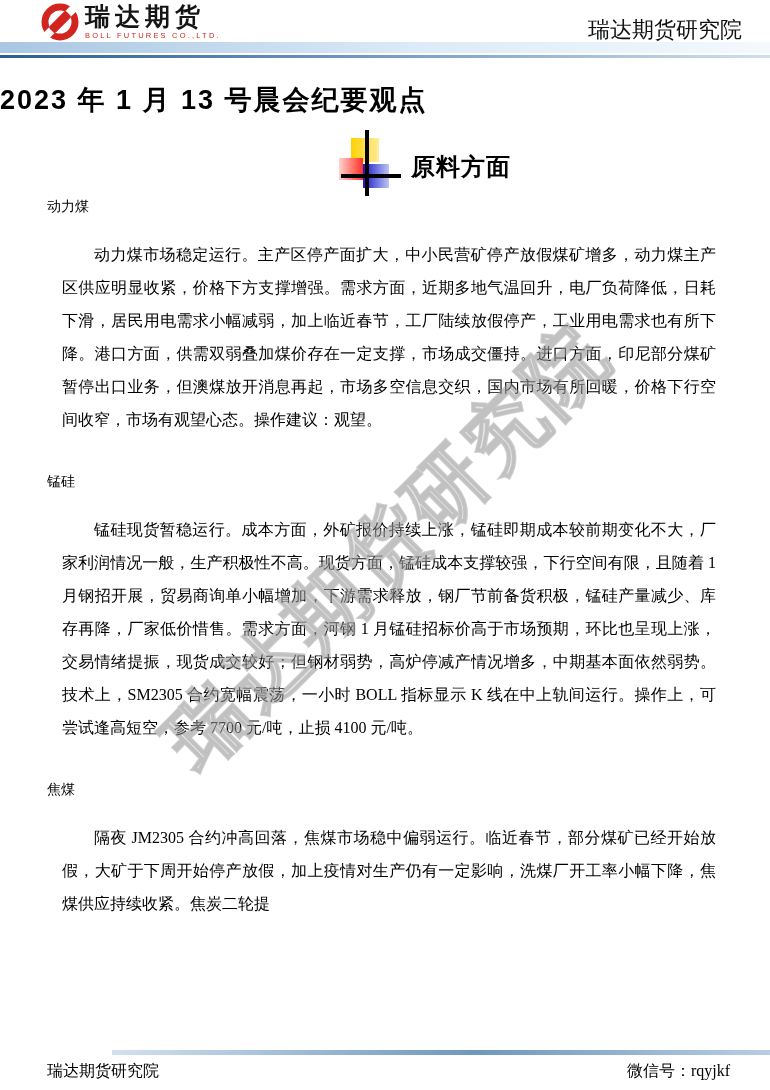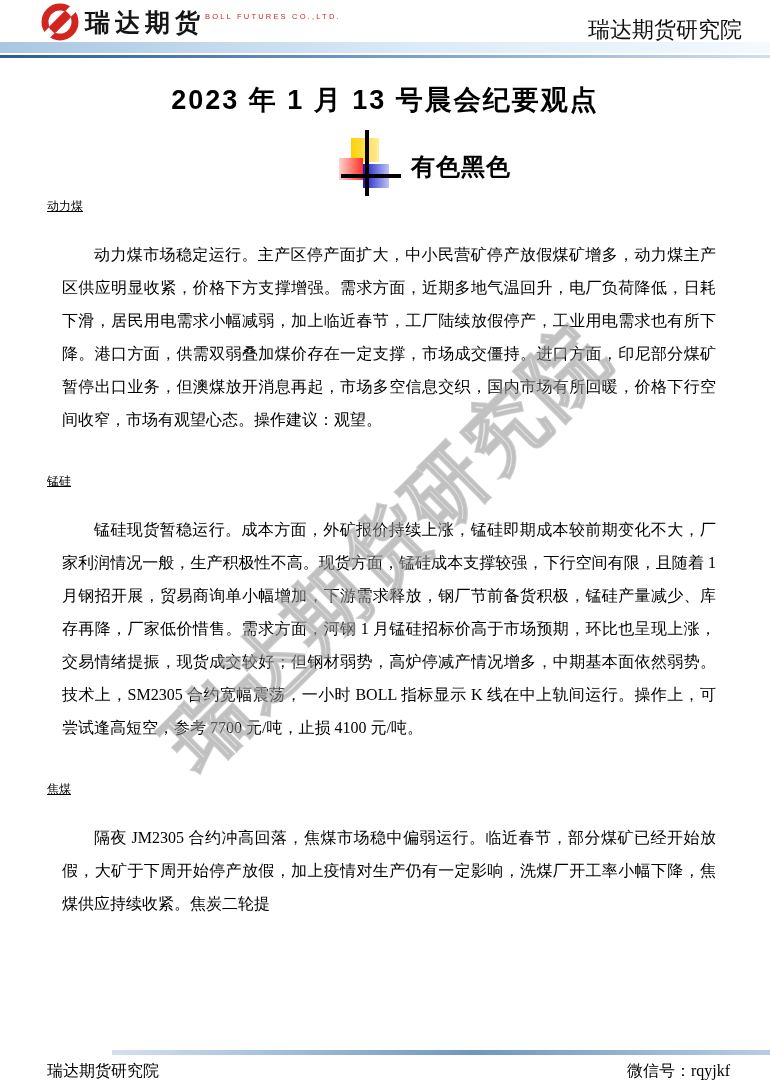--- a/index.html
+++ b/index.html
@@ -5,45 +5,45 @@
   html,body{margin:0;padding:0;background:#e8e8e8;}
   .page{
     position:relative;width:770px;height:1090px;margin:0 auto;
     background:#ffffff;overflow:hidden;
     font-family:"Liberation Serif","DejaVu Serif",serif;color:#000;
   }
   
   .header{position:absolute;top:2px;left:40px;right:28px;display:flex;justify-content:space-between;align-items:flex-start;z-index:3;}
   .logo{display:flex;align-items:center;gap:5px;}
   .logo-mark{width:40px;height:40px;display:block;}
-  .logo-text{display:flex;flex-direction:row;line-height:1;}
+  .logo-text{display:flex;flex-direction:column;line-height:1;}
   .brand-cn{font-family:"Liberation Sans","DejaVu Sans",sans-serif;font-weight:bold;font-size:25px;letter-spacing:5px;color:#151515;}
   .brand-en{font-family:"Liberation Sans","DejaVu Sans",sans-serif;font-size:7.5px;letter-spacing:2.2px;color:#d2251f;margin-top:3px;}
   .org-top{font-size:22px;margin-top:13px;color:#111;}
   .bar1{position:absolute;top:42px;left:0;width:770px;height:11px;
     background:linear-gradient(to right,#a9c6e2,#dcebf7 55%,#f4f9fd);z-index:2;}
   .bar2{position:absolute;top:55px;left:0;width:770px;height:3px;
     background:linear-gradient(to right,#2e5c8e,#7ca3c9 55%,#cfe0ee);z-index:2;}
   
-  .title{position:absolute;top:64px;left:0;width:770px;text-align:center;
+  .title{position:absolute;top:64px;left:0;width:770px;
     font-family:"Liberation Sans","DejaVu Sans",sans-serif;font-weight:bold;font-size:27px;letter-spacing:2px;z-index:3;}
   
   .banner{position:absolute;top:138px;left:40px;width:770px;display:flex;justify-content:center;align-items:center;gap:12px;z-index:3;}
   .blocks{position:relative;width:60px;height:58px;flex:0 0 auto;}
   .sq{position:absolute;}
   .sq-yellow{left:12px;top:0;width:28px;height:24px;background:linear-gradient(to right,#ffd100,#ffec9a);}
   .sq-red{left:0;top:20px;width:24px;height:22px;background:linear-gradient(to right,#ffd3cd,#ff2f23);}
   .sq-blue{left:24px;top:26px;width:26px;height:24px;background:linear-gradient(to right,#1618c8,#bcc5f4);}
   .cross-v{position:absolute;left:26px;top:-8px;width:4px;height:66px;background:#000;}
   .cross-h{position:absolute;left:2px;top:36px;width:60px;height:4px;background:#000;}
   .banner-label{font-family:"Liberation Sans","DejaVu Sans",sans-serif;font-weight:bold;font-size:24px;letter-spacing:1px;}
   
   .main{position:absolute;top:190px;left:47px;width:684px;z-index:1;}
   .article{margin:0 0 29px 0;}
-  .article h2{margin:0 0 7px 0;font-size:12px;font-weight:normal;line-height:33px;text-decoration:underline;}
+  .article h2{margin:0 0 7px 0;font-size:14px;font-weight:normal;line-height:33px;}
   .article p{margin:15px;font-size:16px;line-height:33px;text-indent:2em;text-align:justify;text-justify:inter-ideograph;}
   
   .watermark{
     position:absolute;top:548px;left:388px;z-index:4;pointer-events:none;white-space:nowrap;
     transform:translate(-50%,-50%) rotate(-45deg);
     font-family:"Liberation Sans","DejaVu Sans",sans-serif;font-weight:bold;font-size:80px;letter-spacing:4px;
     color:rgba(172,172,172,0.30);-webkit-text-stroke:2px rgba(148,148,148,0.45);
   }
   
   .footer{position:absolute;left:0;top:1040px;width:770px;height:50px;background:#fff;z-index:6;}
@@ -81,21 +81,21 @@
   <h1 class="title">2023 年 1 月 13 号晨会纪要观点</h1>
 
   <div class="banner">
     <span class="blocks">
       <span class="sq sq-yellow"></span>
       <span class="sq sq-red"></span>
       <span class="sq sq-blue"></span>
       <span class="cross-v"></span>
       <span class="cross-h"></span>
     </span>
-    <span class="banner-label">有色黑色</span>
+    <span class="banner-label">原料方面</span>
   </div>
 
   <div class="main">
     <div class="article">
       <h2>动力煤</h2>
       <p>动力煤市场稳定运行。主产区停产面扩大，中小民营矿停产放假煤矿增多，动力煤主产区供应明显收紧，价格下方支撑增强。需求方面，近期多地气温回升，电厂负荷降低，日耗下滑，居民用电需求小幅减弱，加上临近春节，工厂陆续放假停产，工业用电需求也有所下降。港口方面，供需双弱叠加煤价存在一定支撑，市场成交僵持。进口方面，印尼部分煤矿暂停出口业务，但澳煤放开消息再起，市场多空信息交织，国内市场有所回暖，价格下行空间收窄，市场有观望心态。操作建议：观望。</p>
     </div>
     <div class="article">
       <h2>锰硅</h2>
       <p>锰硅现货暂稳运行。成本方面，外矿报价持续上涨，锰硅即期成本较前期变化不大，厂家利润情况一般，生产积极性不高。现货方面，锰硅成本支撑较强，下行空间有限，且随着 1 月钢招开展，贸易商询单小幅增加，下游需求释放，钢厂节前备货积极，锰硅产量减少、库存再降，厂家低价惜售。需求方面，河钢 1 月锰硅招标价高于市场预期，环比也呈现上涨，交易情绪提振，现货成交较好；但钢材弱势，高炉停减产情况增多，中期基本面依然弱势。技术上，SM2305 合约宽幅震荡，一小时 BOLL 指标显示 K 线在中上轨间运行。操作上，可尝试逢高短空，参考 7700 元/吨，止损 4100 元/吨。</p>

